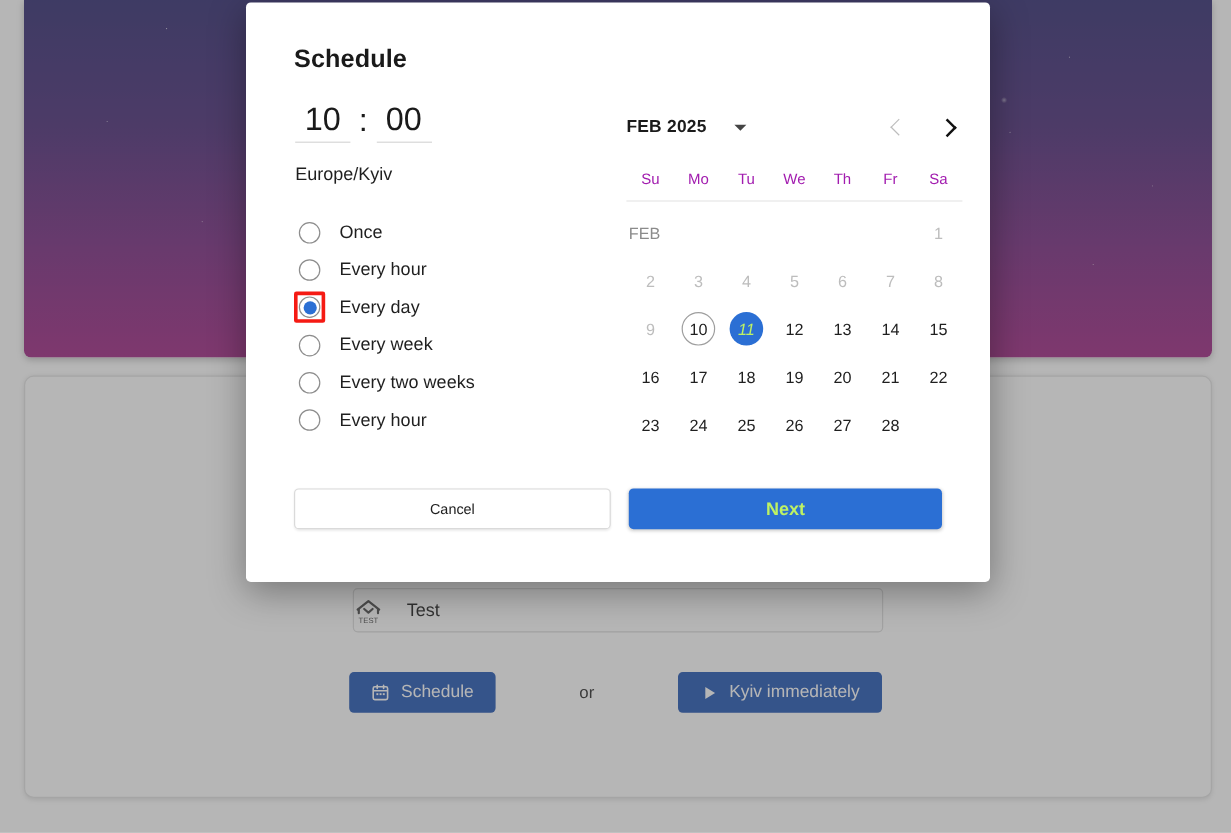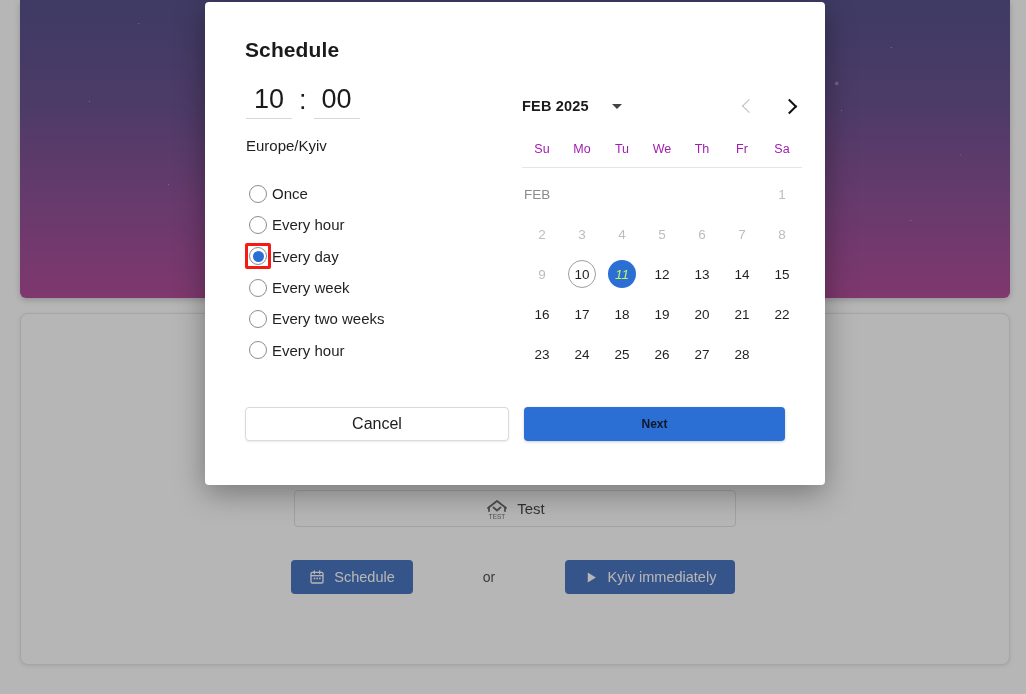--- a/index.html
+++ b/index.html
@@ -70,22 +70,21 @@
   .test-strip {
     position: absolute;
     left: 294px;
     top: 490px;
     width: 440px;
     height: 35px;
     border: 1px solid #dcdcdc;
     border-radius: 4px;
     display: flex;
     align-items: center;
-    justify-content: center;
-    gap: 8px;
+    gap: 20px;
     background: #fff;
   }
   .test-icon {
     width: 24px;
     height: 24px;
     display: block;
   }
   .test-label {
     font-size: 15px;
     color: #1b1b1b;
@@ -191,21 +190,21 @@
     position: absolute;
     left: 40px;
     top: 176px;
     display: flex;
     flex-direction: column;
     gap: 0;
   }
   .freq-item {
     display: flex;
     align-items: center;
-    gap: 1px;
+    gap: 12px;
     height: 31.3px;
     cursor: pointer;
   }
   .radio {
     width: 18px;
     height: 18px;
     border-radius: 50%;
     border: 1.6px solid #8d8d8d;
     box-sizing: border-box;
     flex: 0 0 auto;
@@ -345,33 +344,33 @@
     display: flex;
     gap: 15px;
   }
   .btn-cancel {
     flex: 0 0 264px;
     height: 34px;
     border: 1px solid #dadada;
     border-radius: 4px;
     background: #ffffff;
     color: #202020;
-    font-size: 16px;
+    font-size: 12px;
     cursor: pointer;
     box-shadow: 0 1px 2px rgba(0,0,0,.08);
     font-family: "Liberation Sans", sans-serif;
   }
   .btn-next {
     flex: 1 1 auto;
     height: 34px;
     border: none;
     border-radius: 4px;
     background: #2b6fd4;
-    color: #0f172a;
-    font-size: 12px;
+    color: #bef264;
+    font-size: 15px;
     font-weight: bold;
     cursor: pointer;
     box-shadow: 0 1px 3px rgba(0,0,0,.2);
     font-family: "Liberation Sans", sans-serif;
   }
 </style>
 </head>
 <body>
 
 <div id="page-bg">

